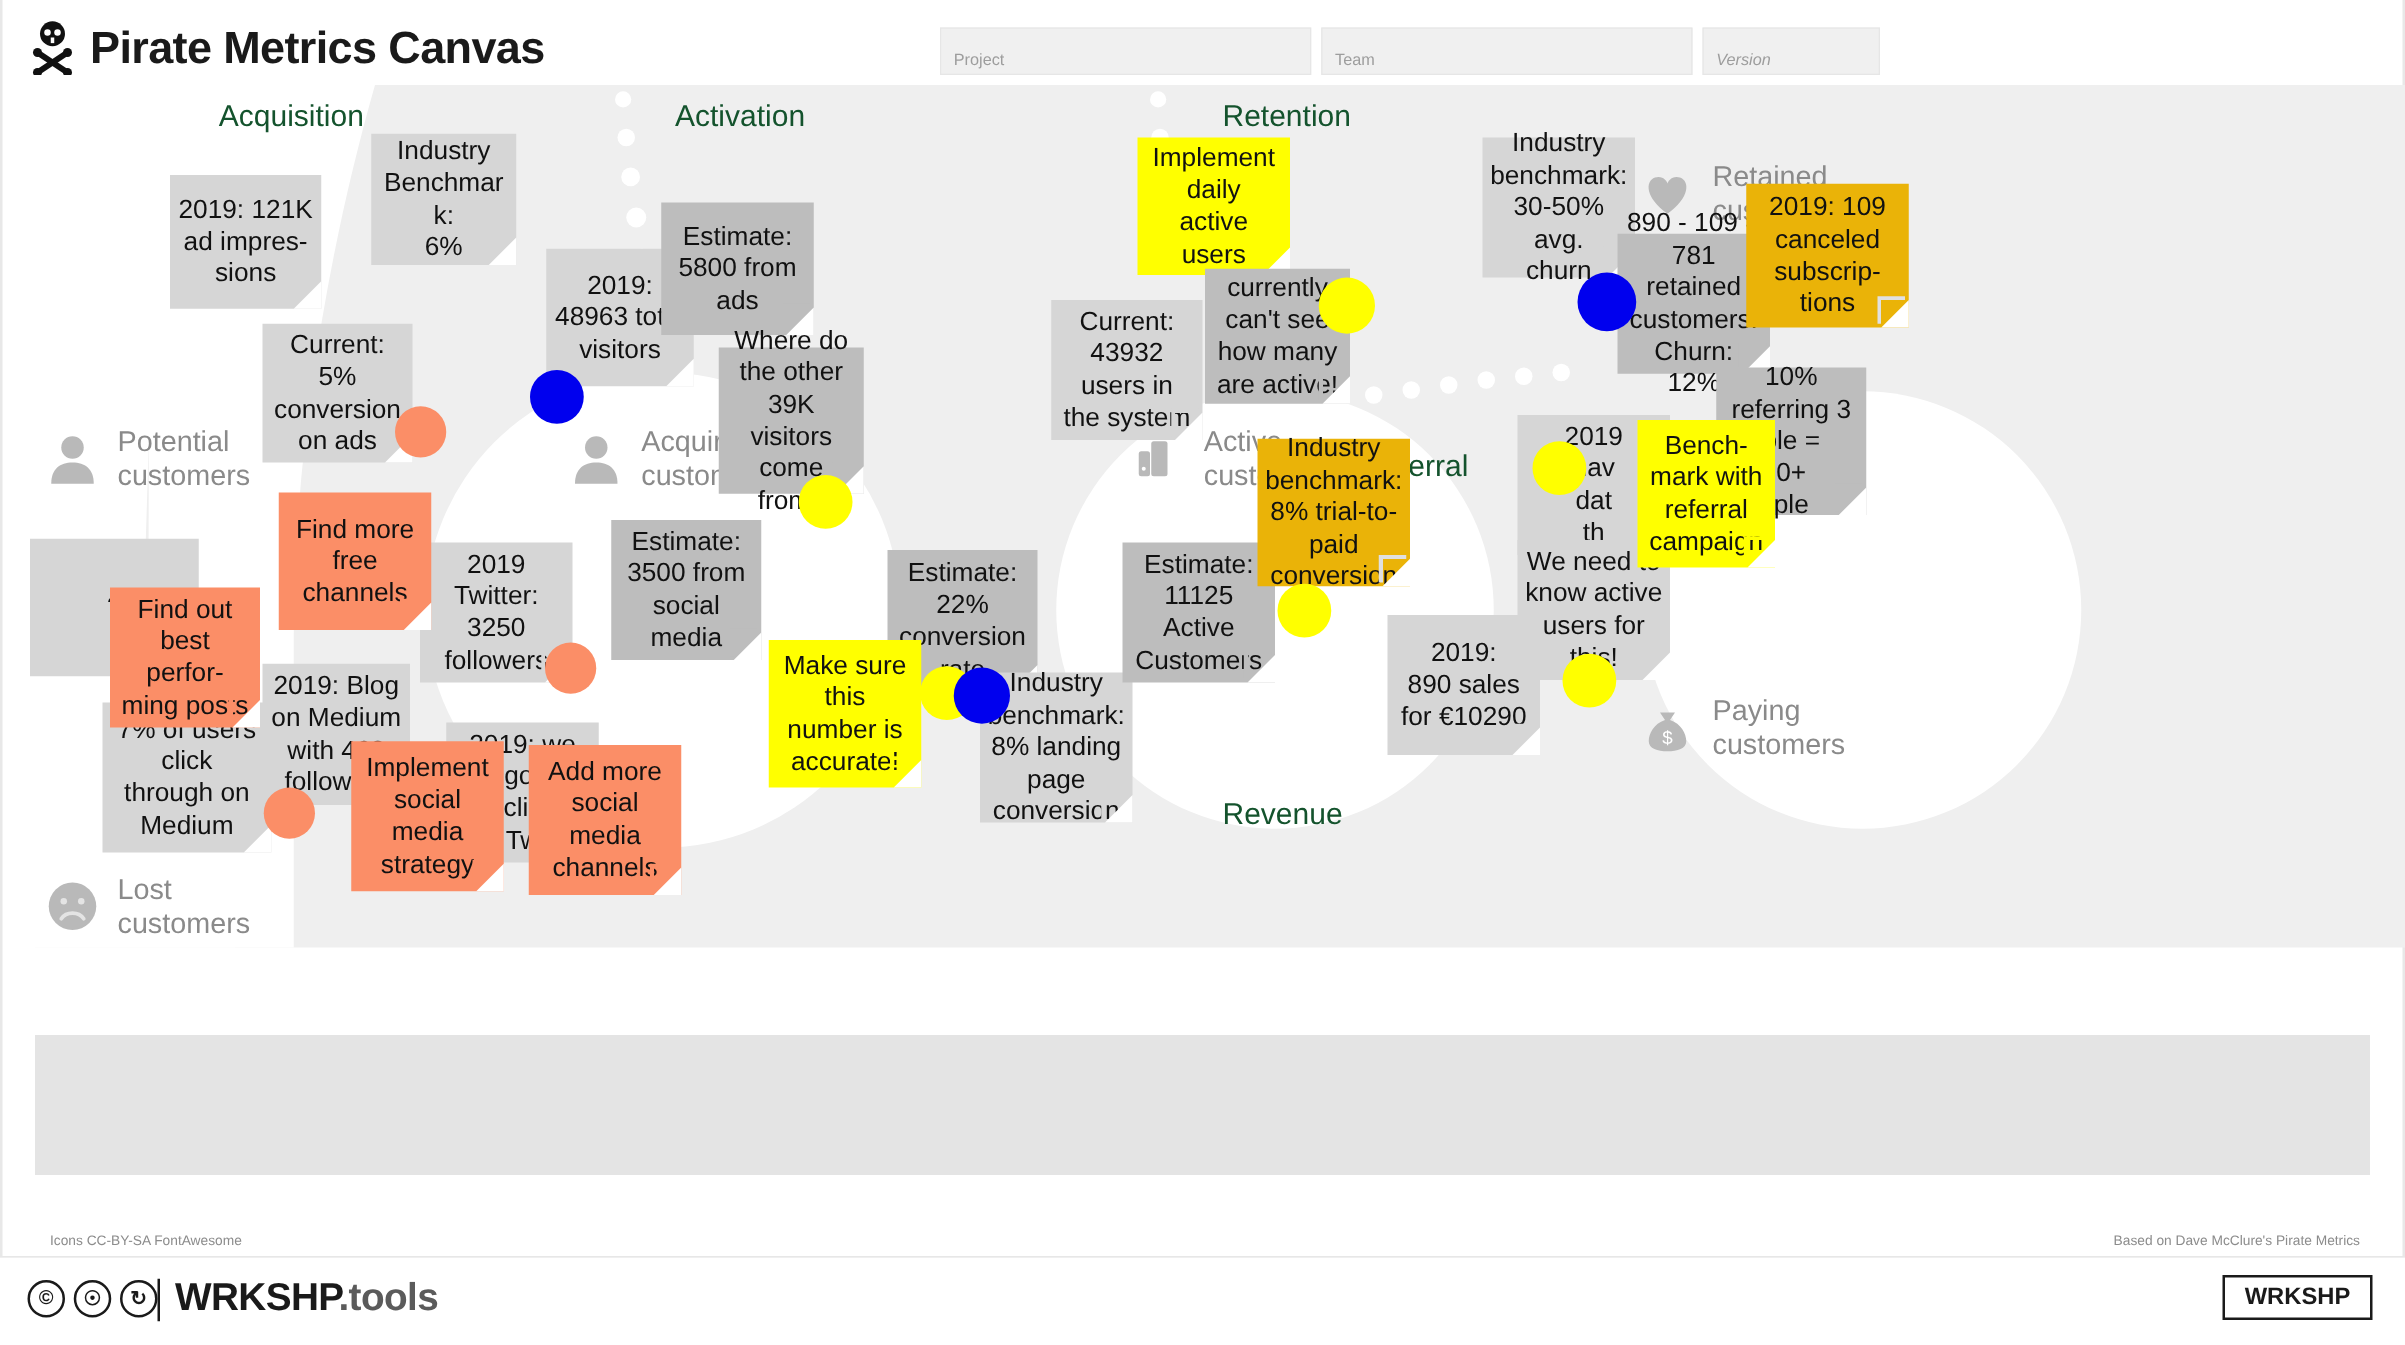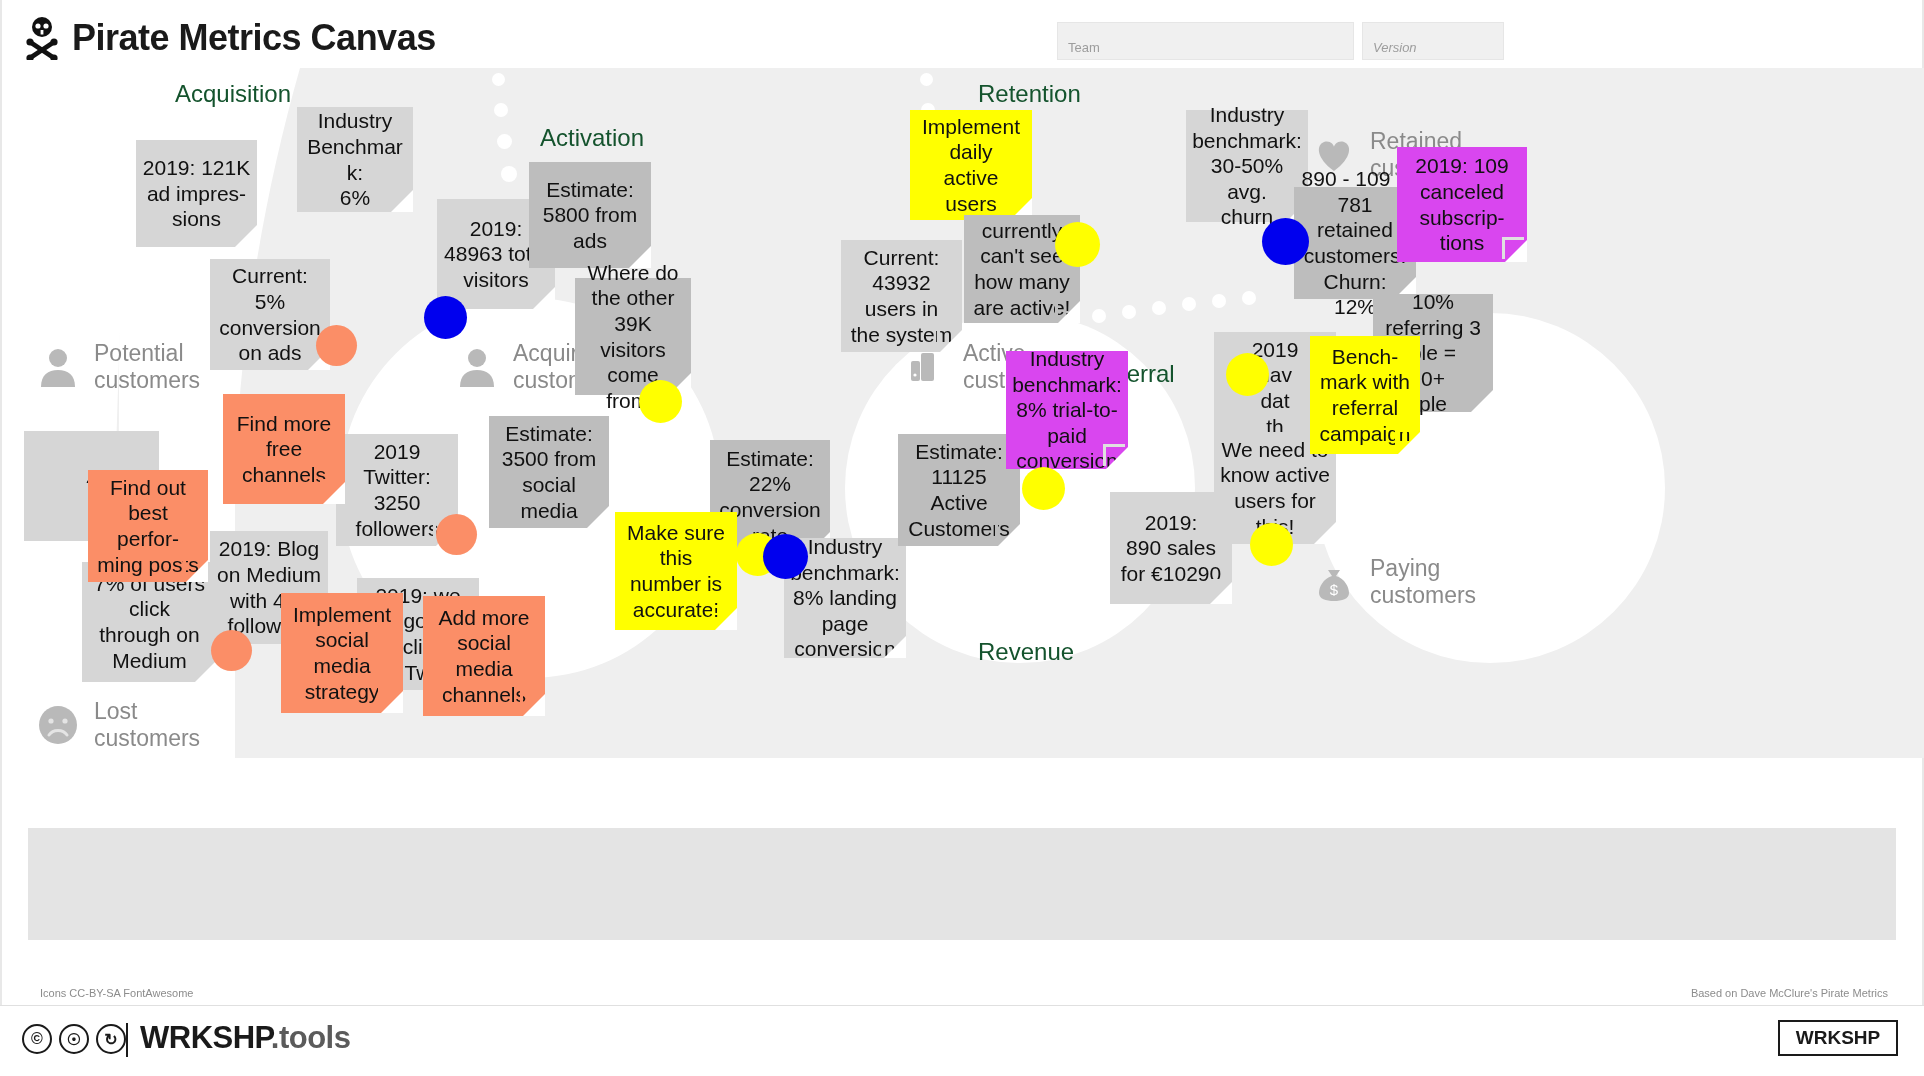--- a/index.html
+++ b/index.html
@@ -72,21 +72,21 @@
     content: "";
     position: absolute;
     right: 0; bottom: 0;
     width: 0; height: 0;
   }
   
   .note.g1 { background: #d6d6d6; }
   .note.g1::after { border-left: 22px solid transparent; border-bottom: 22px solid #ffffff; box-shadow: -3px -3px 0 0 #d6d6d6; }
   .note.g2 { background: #bdbdbd; }
   .note.g2::after { border-left: 22px solid transparent; border-bottom: 22px solid #ffffff; box-shadow: -3px -3px 0 0 #bdbdbd; }
-  .note.g3 { background: #d946ef; }
+  .note.g3 { background: #eab308; }
   .note.g3::after { border-left: 22px solid transparent; border-bottom: 22px solid #ffffff; box-shadow: -3px -3px 0 0 #e0e0e0; }
   .note.orange { background: #fb8e67; }
   .note.orange::after { border-left: 22px solid transparent; border-bottom: 22px solid #ffffff; box-shadow: -3px -3px 0 0 #fb8e67; }
   .note.yellow { background: #ffff00; }
   .note.yellow::after { border-left: 22px solid transparent; border-bottom: 22px solid #ffffff; box-shadow: -3px -3px 0 0 #ffff00; }
 
   
   .marker { position: absolute; border-radius: 50%; }
 
   
@@ -149,20 +149,23 @@
         <line x1="8" y1="26" x2="32" y2="42"></line>
         <line x1="32" y1="26" x2="8" y2="42"></line>
       </g>
       <circle cx="8" cy="26" r="3.6" fill="#111"></circle>
       <circle cx="32" cy="26" r="3.6" fill="#111"></circle>
       <circle cx="8" cy="42" r="3.6" fill="#111"></circle>
       <circle cx="32" cy="42" r="3.6" fill="#111"></circle>
     </svg>
     <div id="title">Pirate Metrics Canvas</div>
 
+    <div class="hdr-field" id="field-project">
+      <span>Project</span>
+    </div>
     <div class="hdr-field" id="field-team">
       <span>Team</span>
     </div>
     <div class="hdr-field" id="field-version">
       <span>Version</span>
     </div>
   </div>
 
   <div id="funnel-wrap">
     <svg width="1924" height="760" viewBox="0 0 1924 760" style="position:absolute;left:0;top:0;">
@@ -214,21 +217,21 @@
       <div class="dot" style="left:1092px;top:241px;width:14px;height:14px;"></div>
       <div class="dot" style="left:1122px;top:237px;width:14px;height:14px;"></div>
       <div class="dot" style="left:1152px;top:233px;width:14px;height:14px;"></div>
       <div class="dot" style="left:1182px;top:229px;width:14px;height:14px;"></div>
       <div class="dot" style="left:1212px;top:226px;width:14px;height:14px;"></div>
       <div class="dot" style="left:1242px;top:223px;width:14px;height:14px;"></div>
     </div>
   </div>
 
   <div class="stage-label" style="left:175px;top:80px;">Acquisition</div>
-  <div class="stage-label" style="left:540px;top:80px;margin-top:44px;">Activation</div>
+  <div class="stage-label" style="left:540px;top:80px;">Activation</div>
   <div class="stage-label" style="left:978px;top:80px;">Retention</div>
   <div class="stage-label" style="left:1120px;top:360px;">ferral</div>
   <div class="stage-label" style="left:978px;top:638px;">Revenue</div>
 
   <div class="persona" style="left:36px;top:340px;">
     <svg class="p-icon" viewBox="0 0 44 44">
       <circle cx="22" cy="13" r="9" fill="#b9b9b9"></circle>
       <path d="M5 42 C5 30 12 25 22 25 C32 25 39 30 39 42 Z" fill="#b9b9b9"></path>
     </svg>
     <div class="p-text">Potential

